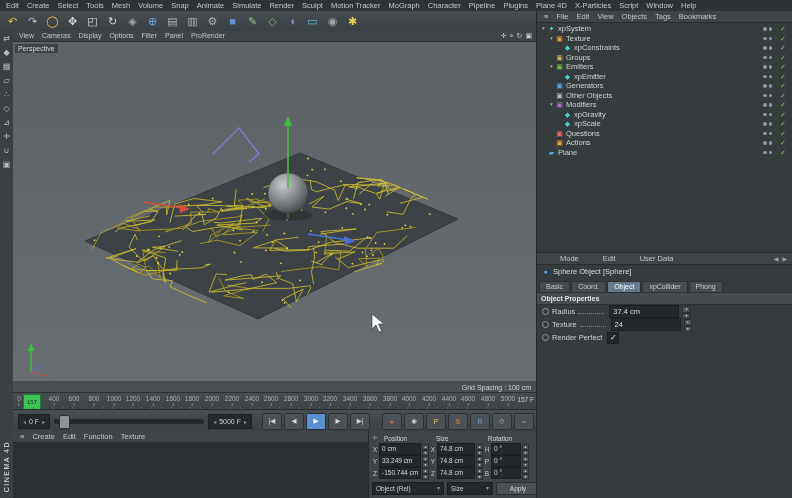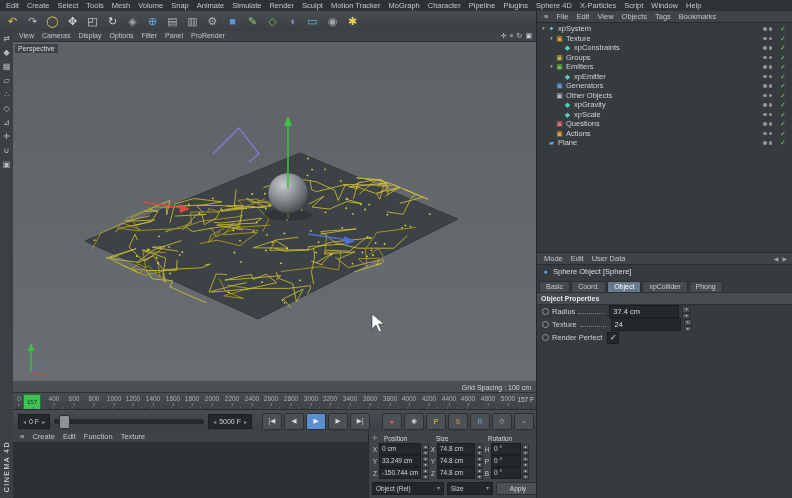--- a/index.html
+++ b/index.html
@@ -98,21 +98,21 @@
   .tind{display:inline-block;}
   .arrow{width:7px;font-size:5.5px;color:#9aa0a4;text-align:center;}
   .oicon{width:9px;font-size:7px;text-align:center;margin-right:2px;}
   .olabel{white-space:nowrap;}
   .dots{margin-left:auto;display:flex;gap:2px;margin-right:5px;}
   .dot{width:3.5px;height:3.5px;border-radius:50%;background:#8f959a;}
   .check{width:12px;color:#6fcf4f;font-size:7px;margin-right:4px;text-align:center;}
   
   #am-menu{height:11px;background:#3e4448;display:flex;align-items:center;font-size:7.5px;
            color:#c2c6c9;padding:0 3px;border-top:1px solid #282c2f;border-bottom:1px solid #282c2f;}
-  #am-menu .mi{padding:0 4px;}
+  #am-menu .mi{padding:0 4px;margin-left:16px;}
   #am-nav{margin-left:auto;display:flex;gap:4px;font-size:6px;color:#9aa0a4;padding-right:3px;}
   #am-title{height:13px;display:flex;align-items:center;gap:3px;font-size:7.5px;color:#dbdfe2;padding:0 4px;}
   #am-title .oicon{margin:0;}
   #am-tabs{height:13px;display:flex;gap:1px;padding:1px 2px 0;font-size:7px;align-items:flex-end;}
   .tab{padding:1px 6px 2px;background:#454b4f;border:1px solid #2b3033;border-bottom:none;
        border-radius:2px 2px 0 0;color:#c6cacd;}
   .tab.active{background:#677a8c;color:#fff;}
   #am-section{height:11px;background:#474c50;border-top:1px solid #2b3033;border-bottom:1px solid #2b3033;
               font-size:7px;font-weight:bold;color:#e2e5e7;display:flex;align-items:center;padding:0 4px;}
   .prop-row{height:13px;display:flex;align-items:center;font-size:7.5px;padding:0 5px;gap:3px;}
@@ -145,21 +145,21 @@
     <span class="mi">Snap</span>
     <span class="mi">Animate</span>
     <span class="mi">Simulate</span>
     <span class="mi">Render</span>
     <span class="mi">Sculpt</span>
     <span class="mi">Motion Tracker</span>
     <span class="mi">MoGraph</span>
     <span class="mi">Character</span>
     <span class="mi">Pipeline</span>
     <span class="mi">Plugins</span>
-    <span class="mi">Sphere 4D</span>
+    <span class="mi">Plane 4D</span>
     <span class="mi">X-Particles</span>
     <span class="mi">Script</span>
     <span class="mi">Window</span>
     <span class="mi">Help</span>
   </div>
 
 <div id="toolbar">
 
 <span class="tbi" style="color: rgb(228, 195, 75);">↶</span>
     <span class="tbi" style="color: rgb(185, 190, 194);">↷</span>
@@ -599,20 +599,31 @@
         <span class="arrow"></span>
         <span class="oicon" style="color: rgb(185, 190, 194);">▣</span>
         <span class="olabel">Other Objects</span>
         <span class="dots">
           <i class="dot"></i>
           <i class="dot"></i>
         </span>
         <span class="check">✓</span>
       </div>
 
+      <div class="trow">
+        <span class="tind" style="width: 8px;"></span>
+        <span class="arrow">▾</span>
+        <span class="oicon" style="color: rgb(176, 111, 216);">▣</span>
+        <span class="olabel">Modifiers</span>
+        <span class="dots">
+          <i class="dot"></i>
+          <i class="dot"></i>
+        </span>
+        <span class="check">✓</span>
+      </div>
 
       <div class="trow">
         <span class="tind" style="width: 16px;"></span>
         <span class="arrow"></span>
         <span class="oicon" style="color: rgb(78, 205, 196);">◆</span>
         <span class="olabel">xpGravity</span>
         <span class="dots">
           <i class="dot"></i>
           <i class="dot"></i>
         </span>

